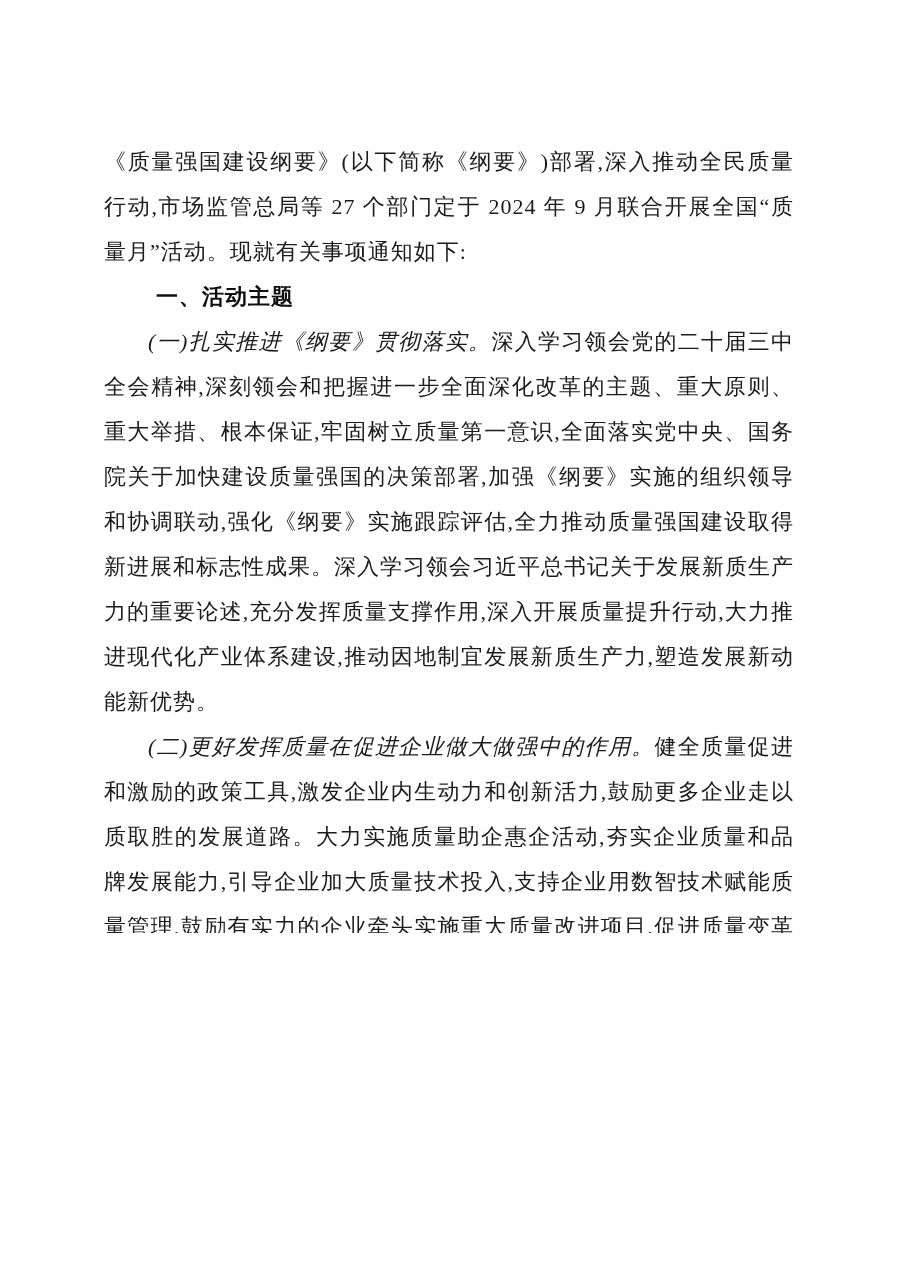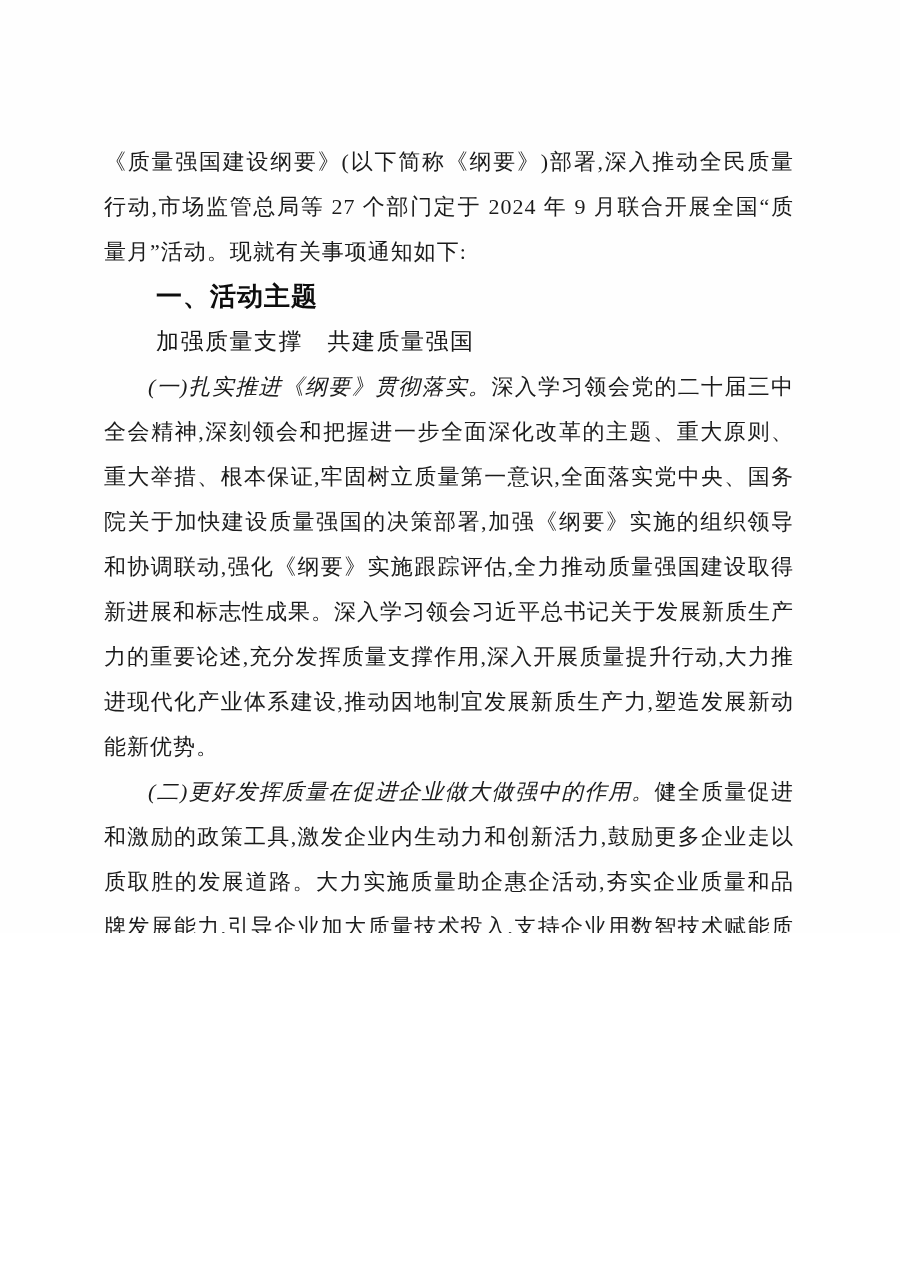--- a/index.html
+++ b/index.html
@@ -25,21 +25,21 @@
     line-height: 45px;
     letter-spacing: 1px;
     text-align: justify;
     text-justify: inter-character;
     color: #1b1b1b;
   }
   .indent-2em { text-indent: 44px; }
   .section-heading {
     font-family: "Liberation Sans", "DejaVu Sans", sans-serif;
     font-weight: 700;
-    font-size: 26px;
+    font-size: 22px;
     line-height: 45px;
     letter-spacing: 1px;
     text-indent: 52px;
     color: #0d0d0d;
   }
   .theme-line {
     font-size: 23px;
     line-height: 45px;
     letter-spacing: 1.5px;
     text-indent: 52px;
@@ -62,21 +62,20 @@
 </head>
 <body>
 
 <div class="page">
   <div class="text-block">
 
     <p class="body-text">《质量强国建设纲要》(以下简称《纲要》)部署,深入推动全民质量行动,市场监管总局等 27 个部门定于 2024 年 9 月联合开展全国“质量月”活动。现就有关事项通知如下:</p>
 
     <p class="section-heading">一、活动主题</p>
 
-    <p class="body-text theme-line">加强质量支撑　共建质量强国</p>
 
 
     <p class="body-text indent-2em"><span class="item-lead">(一)扎实推进《纲要》贯彻落实。</span><span>深入学习领会党的二十届三中全会精神,深刻领会和把握进一步全面深化改革的主题、重大原则、重大举措、根本保证,牢固树立质量第一意识,全面落实党中央、国务院关于加快建设质量强国的决策部署,加强《纲要》实施的组织领导和协调联动,强化《纲要》实施跟踪评估,全力推动质量强国建设取得新进展和标志性成果。深入学习领会习近平总书记关于发展新质生产力的重要论述,充分发挥质量支撑作用,深入开展质量提升行动,大力推进现代化产业体系建设,推动因地制宜发展新质生产力,塑造发展新动能新优势。</span></p>
 
     <p class="body-text indent-2em"><span class="item-lead">(二)更好发挥质量在促进企业做大做强中的作用。</span><span>健全质量促进和激励的政策工具,激发企业内生动力和创新活力,鼓励更多企业走以质取胜的发展道路。大力实施质量助企惠企活动,夯实企业质量和品牌发展能力,引导企业加大质量技术投入,支持企业用数智技术赋能质量管理,鼓励有实力的企业牵头实施重大质量改进项目,促进质量变革创新。支持企业建立健全品牌培育管理体系,加强品牌宣传推介和保护维权,打造更多有国际影响力的中</span></p>
 
   </div>
 
   <div class="page-footer">— 2 —</div>
 </div>

